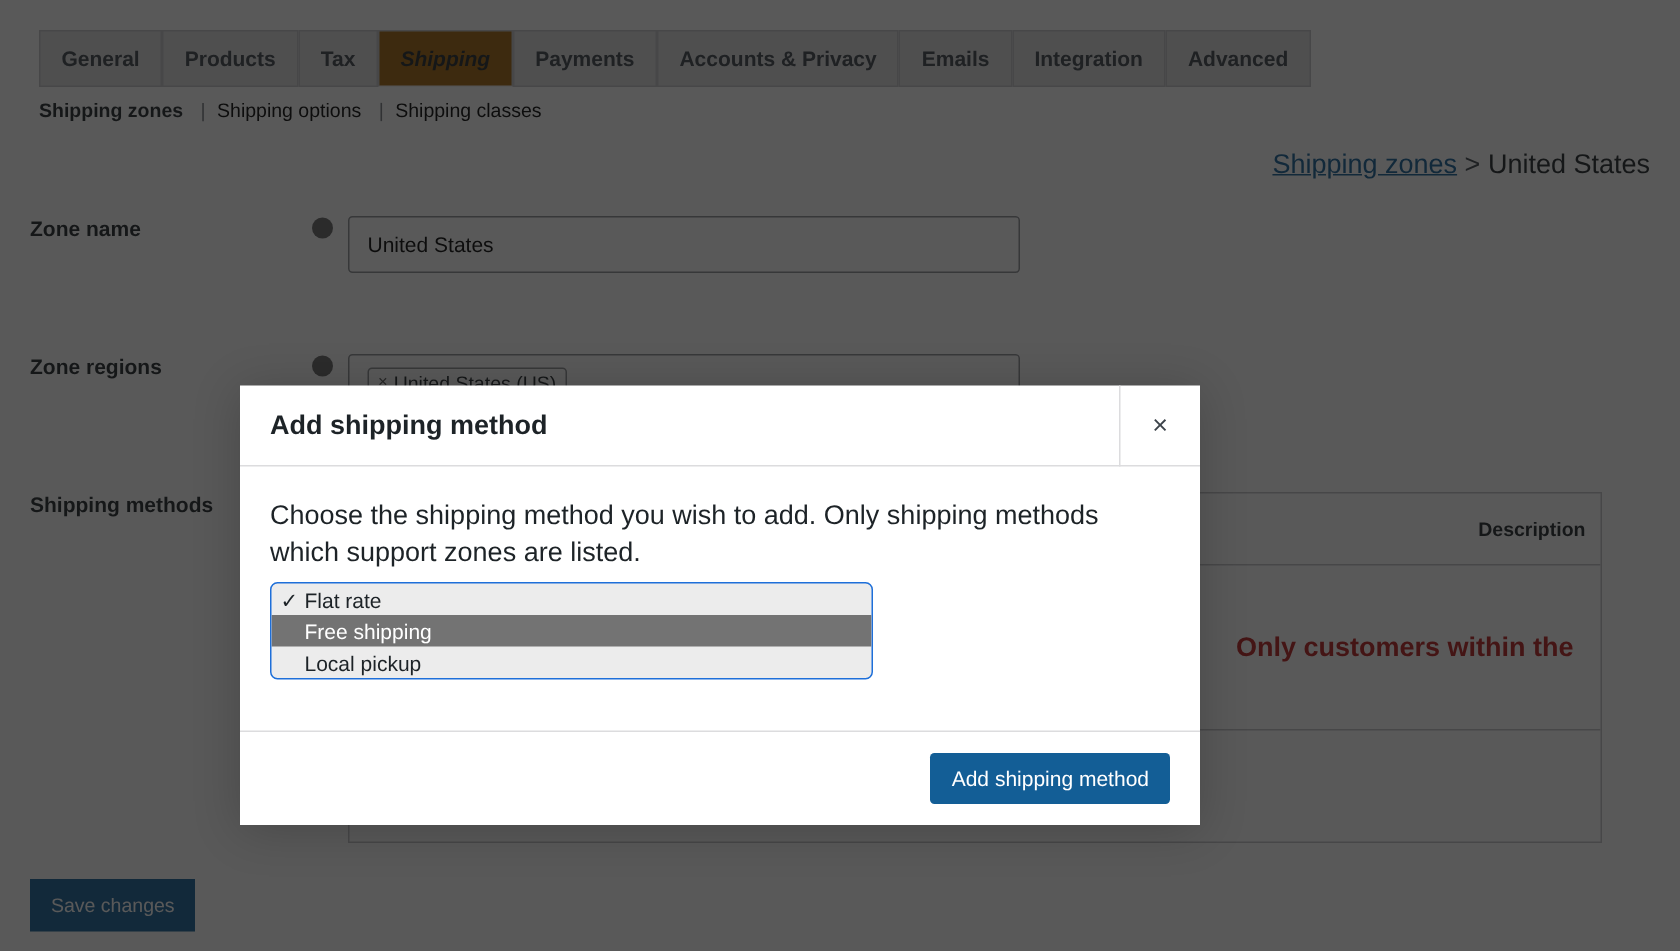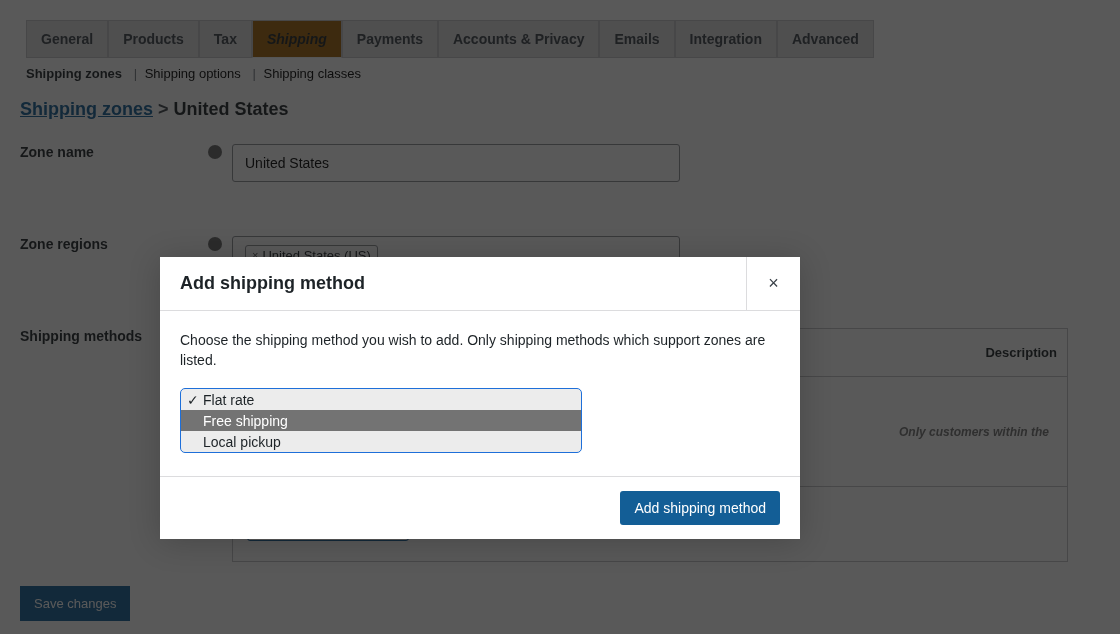--- a/index.html
+++ b/index.html
@@ -8,49 +8,49 @@
   
   .nav-tabs { display: flex; gap: 0; margin: 0 0 8px 6px; }
   .nav-tab { padding: 10px 14px; font-size: 14px; font-weight: 600; color: #3c434a; background: #dcdcde; border: 1px solid #c3c4c7; cursor: pointer; }
   .nav-tab.active { background: #a16207; color: #1d2327; border-bottom-color: #f0f0f1; font-style: italic; }
   
   .subsub { font-size: 13px; margin: 6px 0 18px 6px; color: #50575e; }
   .subsub span { font-weight: 600; color: #1d2327; }
   .subsub a { color: #000000; text-decoration: none; }
   .subsub i { color: #787c82; font-style: normal; margin: 0 4px 0 8px; }
   
-  .bc { font-size: 18px; font-weight: 700; margin: 0 0 24px 0; }
+  .bc { font-size: 18px; font-weight: 400; margin: 0 0 24px 0; text-align: right; }
   .bc a { color: #135e96; text-decoration: underline; }
   .bc .sep { color: #3c434a; }
   
   .row { display: flex; align-items: flex-start; margin-bottom: 54px; margin-top: 24px; }
   .row-label { width: 212px; font-size: 14px; font-weight: 600; color: #1d2327; display: flex; align-items: center; }
   .help { margin-left: auto; margin-right: 10px; width:14px; height:14px; border-radius:50%; background:#666; }
   .row-field { flex: 1; }
   input.wide, .tagbox { width: 448px; height: 38px; border: 1px solid #8c8f94; border-radius: 3px; padding: 0 12px; font-size: 14px; background:#fff; }
   .tagbox { display:flex; align-items:center; gap:6px; }
   .tag { border:1px solid #8c8f94; border-radius:3px; padding:2px 6px; font-size:13px; display:flex; align-items:center; gap:4px; }
   .tag .x { color:#555; font-size:11px; }
   
   .methods-table { width: 836px; border: 1px solid #c3c4c7; }
   .methods-table .thead { display:flex; }
   .methods-table .th { flex:1; text-align:right; padding:16px 10px; font-weight:600; border-bottom:1px solid #c3c4c7; }
   .methods-table .globe-row { position:relative; height:110px; border-bottom:1px solid #c3c4c7; display:flex; align-items:center; justify-content:flex-end; padding-right:18px; overflow:hidden; }
-  .methods-table .globe-row .txt { font-size:12px; color:#737373; font-weight:600; text-align:right;font-style:italic; }
+  .methods-table .globe-row .txt { font-size:18px; color:#b91c1c; font-weight:600; text-align:right; }
   .methods-table .tfoot { padding: 20px 14px; }
   .add-method-btn { border:1px solid #135e96; color:#135e96; background:transparent; padding:8px 14px; border-radius:3px; font-size:14px; cursor:pointer; }
   .save-btn { margin-top:24px; background:#135e96; color:#fff; border:none; padding:10px 14px; border-radius:0; font-size:13px; cursor:pointer; }
   
   .overlay { position:absolute; inset:0; background:rgba(18,18,18,0.7); }
   
   .modal { position:absolute; left:160px; top:257px; width:640px; background:#fff; box-shadow:0 3px 30px rgba(0,0,0,.2); }
   .modal-header { display:flex; align-items:center; height:54px; border-bottom:1px solid #dcdcde; }
   .modal-title { flex:1; padding:0 20px; font-size:18px; font-weight:700; }
   .modal-close { width:54px; height:54px; border-left:1px solid #dcdcde; display:flex; align-items:center; justify-content:center; font-size:18px; color:#3c434a; cursor:pointer; }
-  .modal-body { padding: 20px; font-size:14px; color:#1d2327; line-height:1.4; }
+  .modal-body { padding: 20px; font-size:18px; color:#1d2327; line-height:1.4; }
   .modal-footer { border-top:1px solid #dcdcde; padding:14px 20px; display:flex; justify-content:flex-end; }
   .primary-btn { background:#135e96; color:#fff; border:none; padding:9px 14px; border-radius:3px; font-size:14px; cursor:pointer; }
   
   .dropdown { position:absolute; left:180px; top:388px; width:402px; border:1.5px solid #1e6fd9; border-radius:5px; background:#ececec; font-size:14px; overflow:hidden; }
   .dropdown .opt { height:21px; display:flex; align-items:center; padding:0 8px 0 22px; position:relative; }
   .dropdown .opt .check { position:absolute; left:6px; }
   .dropdown .opt.selected {}
   .dropdown .opt.highlight { background:#737373; color:#fff; }
 </style>
 </head>

